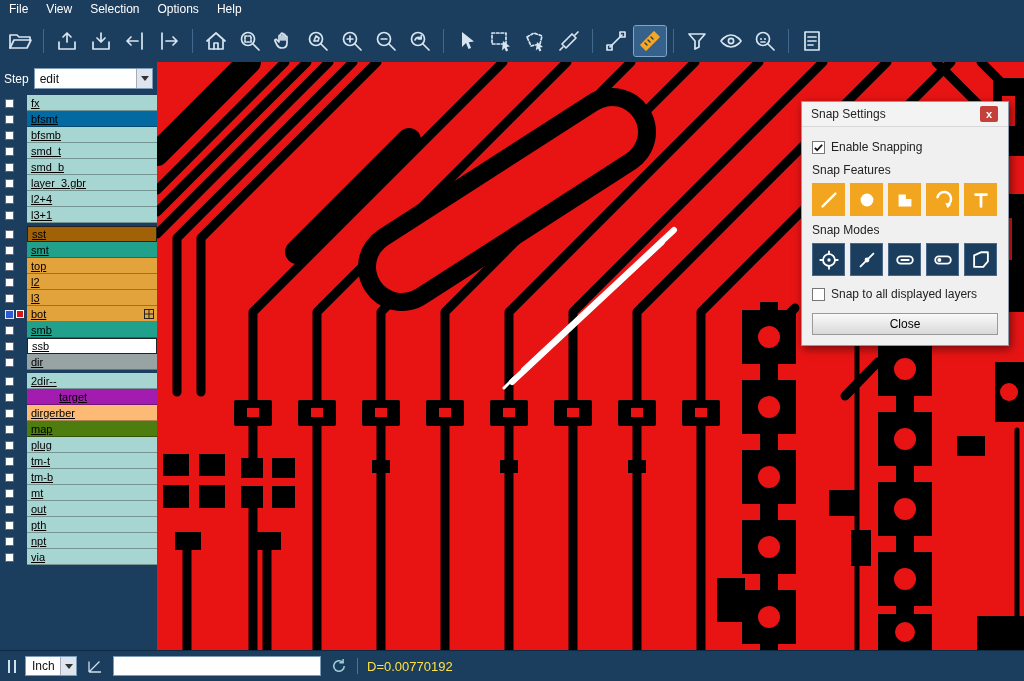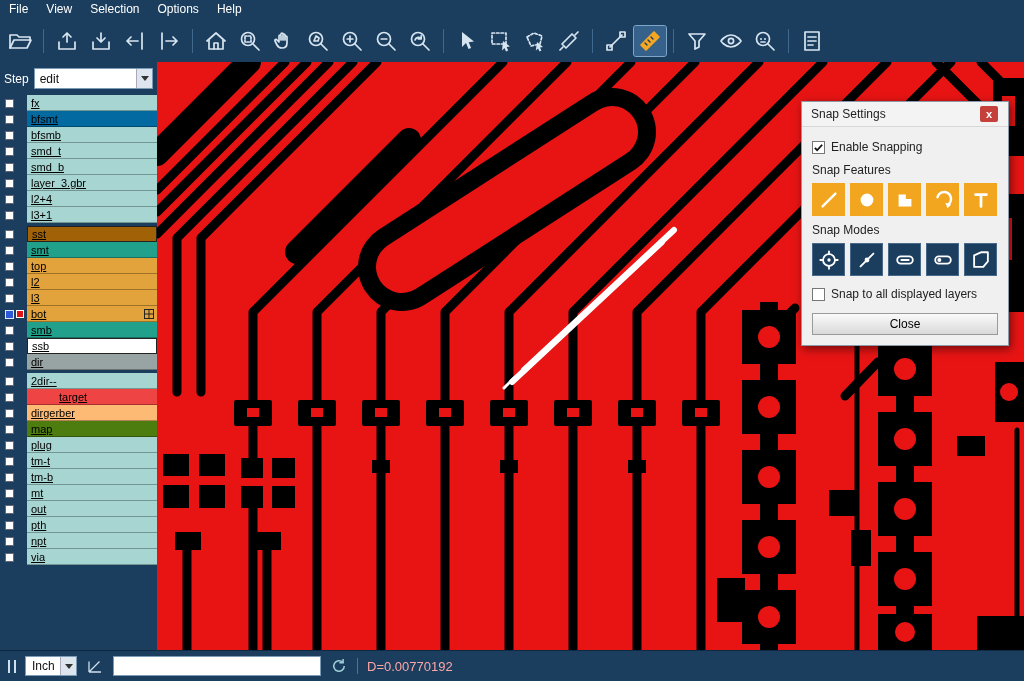--- a/index.html
+++ b/index.html
@@ -63,21 +63,21 @@
 
   
   .statusbar { height:31px; display:flex; align-items:center; gap:9px; padding:0 8px; border-top:1px solid #0e2a42; }
   .grip { display:flex; gap:4px; }
   .grip span { width:2px; height:13px; background:#cfe0ee; display:block; }
   .unit-select { height:20px; background:#fff; border:1px solid #7a9ab5; display:flex; align-items:center; font-size:12px; color:#111; padding-left:6px; width:52px; }
   .unit-select .caret-box { height:18px; }
   .angle-icon svg, .refresh-icon svg { display:block; }
   .status-input { width:208px; height:20px; border:1px solid #7a9ab5; background:#fff; font-size:12px; padding:0 4px; font-family:"Liberation Sans",sans-serif; }
   .vsep { width:1px; height:16px; background:#4a7596; }
-  .distance { color:#fca5a5; font-size:13px; }
+  .distance { color:#fde047; font-size:13px; }
 </style>
 </head>
 <body>
 
 <div class="menubar" id="menubar">
     <span class="menu-item">File</span>
     <span class="menu-item">View</span>
     <span class="menu-item">Selection</span>
     <span class="menu-item">Options</span>
     <span class="menu-item">Help</span>
@@ -355,21 +355,21 @@
         <div class="layer-row gap">
           <span class="cbcell">
             <span class="cb"></span>
           </span>
           <span class="layer-label" style="background: rgb(167, 214, 210);">2dir--</span>
         </div>
         <div class="layer-row">
           <span class="cbcell">
             <span class="cb"></span>
           </span>
-          <span class="layer-label" style="background: #ef4444; padding-left: 32px;">target</span>
+          <span class="layer-label" style="background: #a21caf; padding-left: 32px;">target</span>
         </div>
         <div class="layer-row">
           <span class="cbcell">
             <span class="cb"></span>
           </span>
           <span class="layer-label" style="background: #fdba74;">dirgerber</span>
         </div>
         <div class="layer-row">
           <span class="cbcell">
             <span class="cb"></span>

